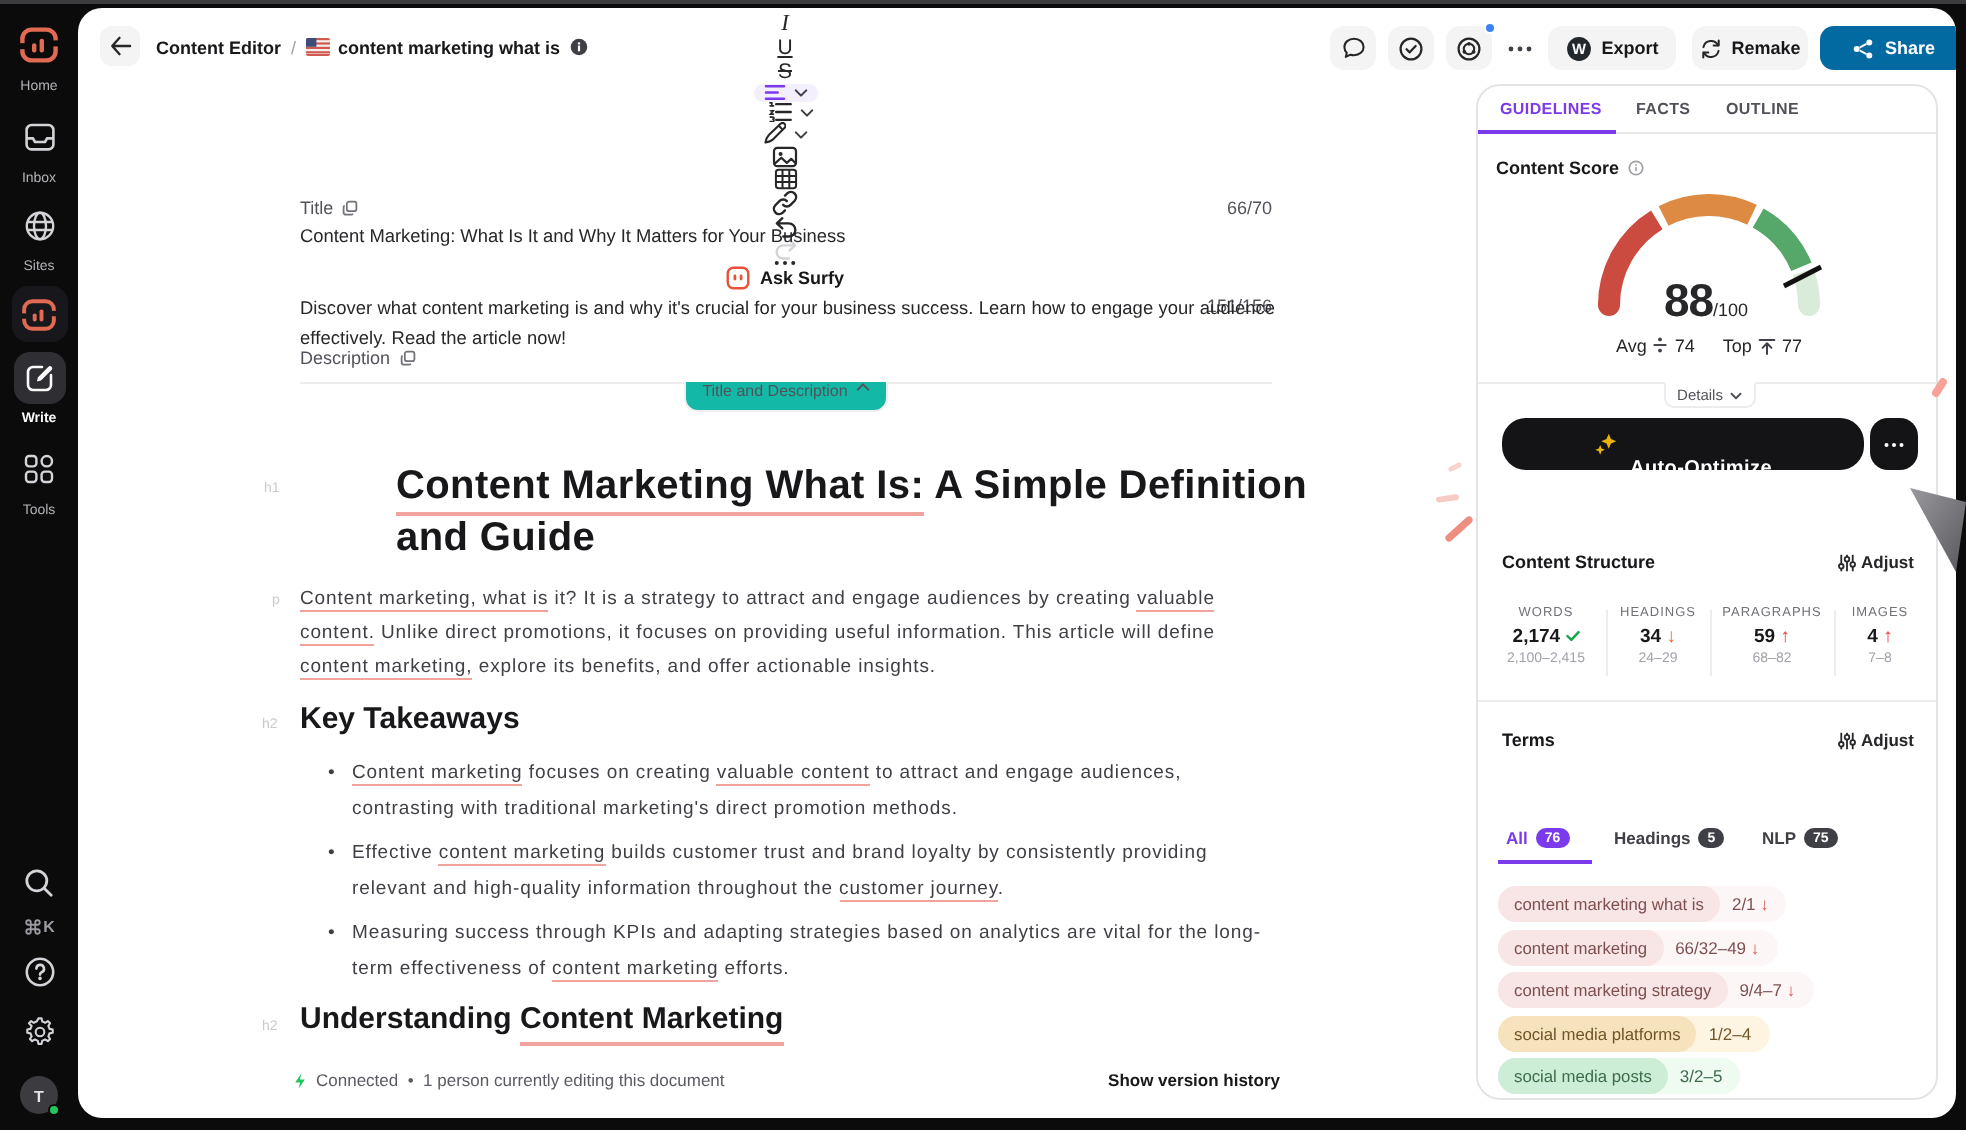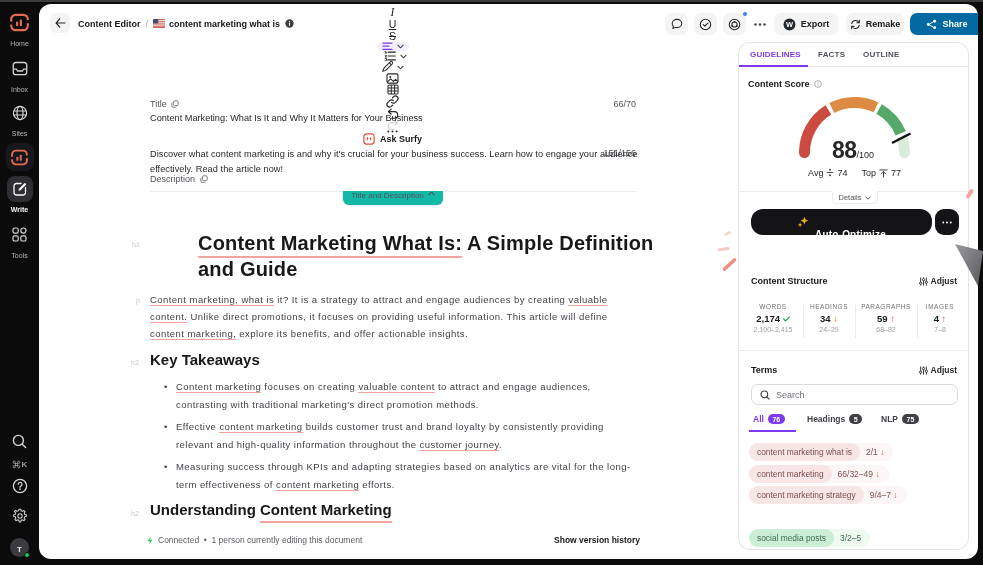--- a/index.html
+++ b/index.html
@@ -494,27 +494,20 @@
       <svg width="9" height="9" viewBox="0 0 11 11">
           <g stroke="#27272a" stroke-width="1.1">
             <path d="M2 0.5 v10 M5.5 0.5 v10 M9 0.5 v10"></path>
             <circle cx="2" cy="7.5" r="1.4" fill="#fff"></circle>
             <circle cx="5.5" cy="3.2" r="1.4" fill="#fff"></circle>
             <circle cx="9" cy="6.4" r="1.4" fill="#fff"></circle>
           </g>
         </svg>
     Adjust</div>
 
-    <div style="position:absolute; left:12px; top:341px; width:207px; height:21px; border:1px solid #d9d9de; border-radius:7px; display:flex; align-items:center; gap:6px; padding:0 8px; color:#71717a; font-size:9px;">
-      <svg width="10" height="10" viewBox="0 0 12 12">
-          <circle cx="5.2" cy="5.2" r="4" fill="none" stroke="#3f3f46" stroke-width="1.3"></circle>
-          <path d="M8.2 8.2 11 11" stroke="#3f3f46" stroke-width="1.3" stroke-linecap="round"></path>
-        </svg>
-      Search
-    </div>
 
     <div style="position:absolute; left:14px; top:371px; display:flex; align-items:flex-start; gap:4px;">
       <span style="font-size:8.5px; font-weight:700; color:#7c3aed;">All</span>
       <span class="fbadge" style="background:#7c3aed;">76</span>
     </div>
     <div style="position:absolute; left:68px; top:371px; display:flex; align-items:center; gap:4px;">
       <span style="font-size:8.5px; font-weight:600; color:#3f3f46;">Headings</span>
       <span class="fbadge" style="background:#3f3f46;">5</span>
     </div>
     <div style="position:absolute; left:142px; top:371px; display:flex; align-items:center; gap:4px;">
@@ -527,20 +520,24 @@
         <span class="tchip" style="background:#f8e5e5;">content marketing what is</span>
         <span class="tcount">2/1 <span class="da">↓</span></span>
       </div>
     <div class="trow" style="top:422px; background:#fdf6f6; color:#7d4f4f;">
         <span class="tchip" style="background:#f8e5e5;">content marketing</span>
         <span class="tcount">66/32–49 <span class="da">↓</span></span>
       </div>
     <div class="trow" style="top:443px; background:#fdf6f6; color:#7d4f4f;">
         <span class="tchip" style="background:#f8e5e5;">content marketing strategy</span>
         <span class="tcount">9/4–7 <span class="da">↓</span></span>
+      </div>
+    <div class="trow" style="top:465px; background:#fdf4e2; color:#705425;">
+        <span class="tchip" style="background:#f6e3bd;">social media platforms</span>
+        <span class="tcount">1/2–4</span>
       </div>
     <div class="trow" style="top:486px; background:#effaf1; color:#3d6b4a;">
         <span class="tchip" style="background:#cdeed6;">social media posts</span>
         <span class="tcount">3/2–5</span>
       </div>
 
   </div>
 </div>
 
 <div id="deco">

